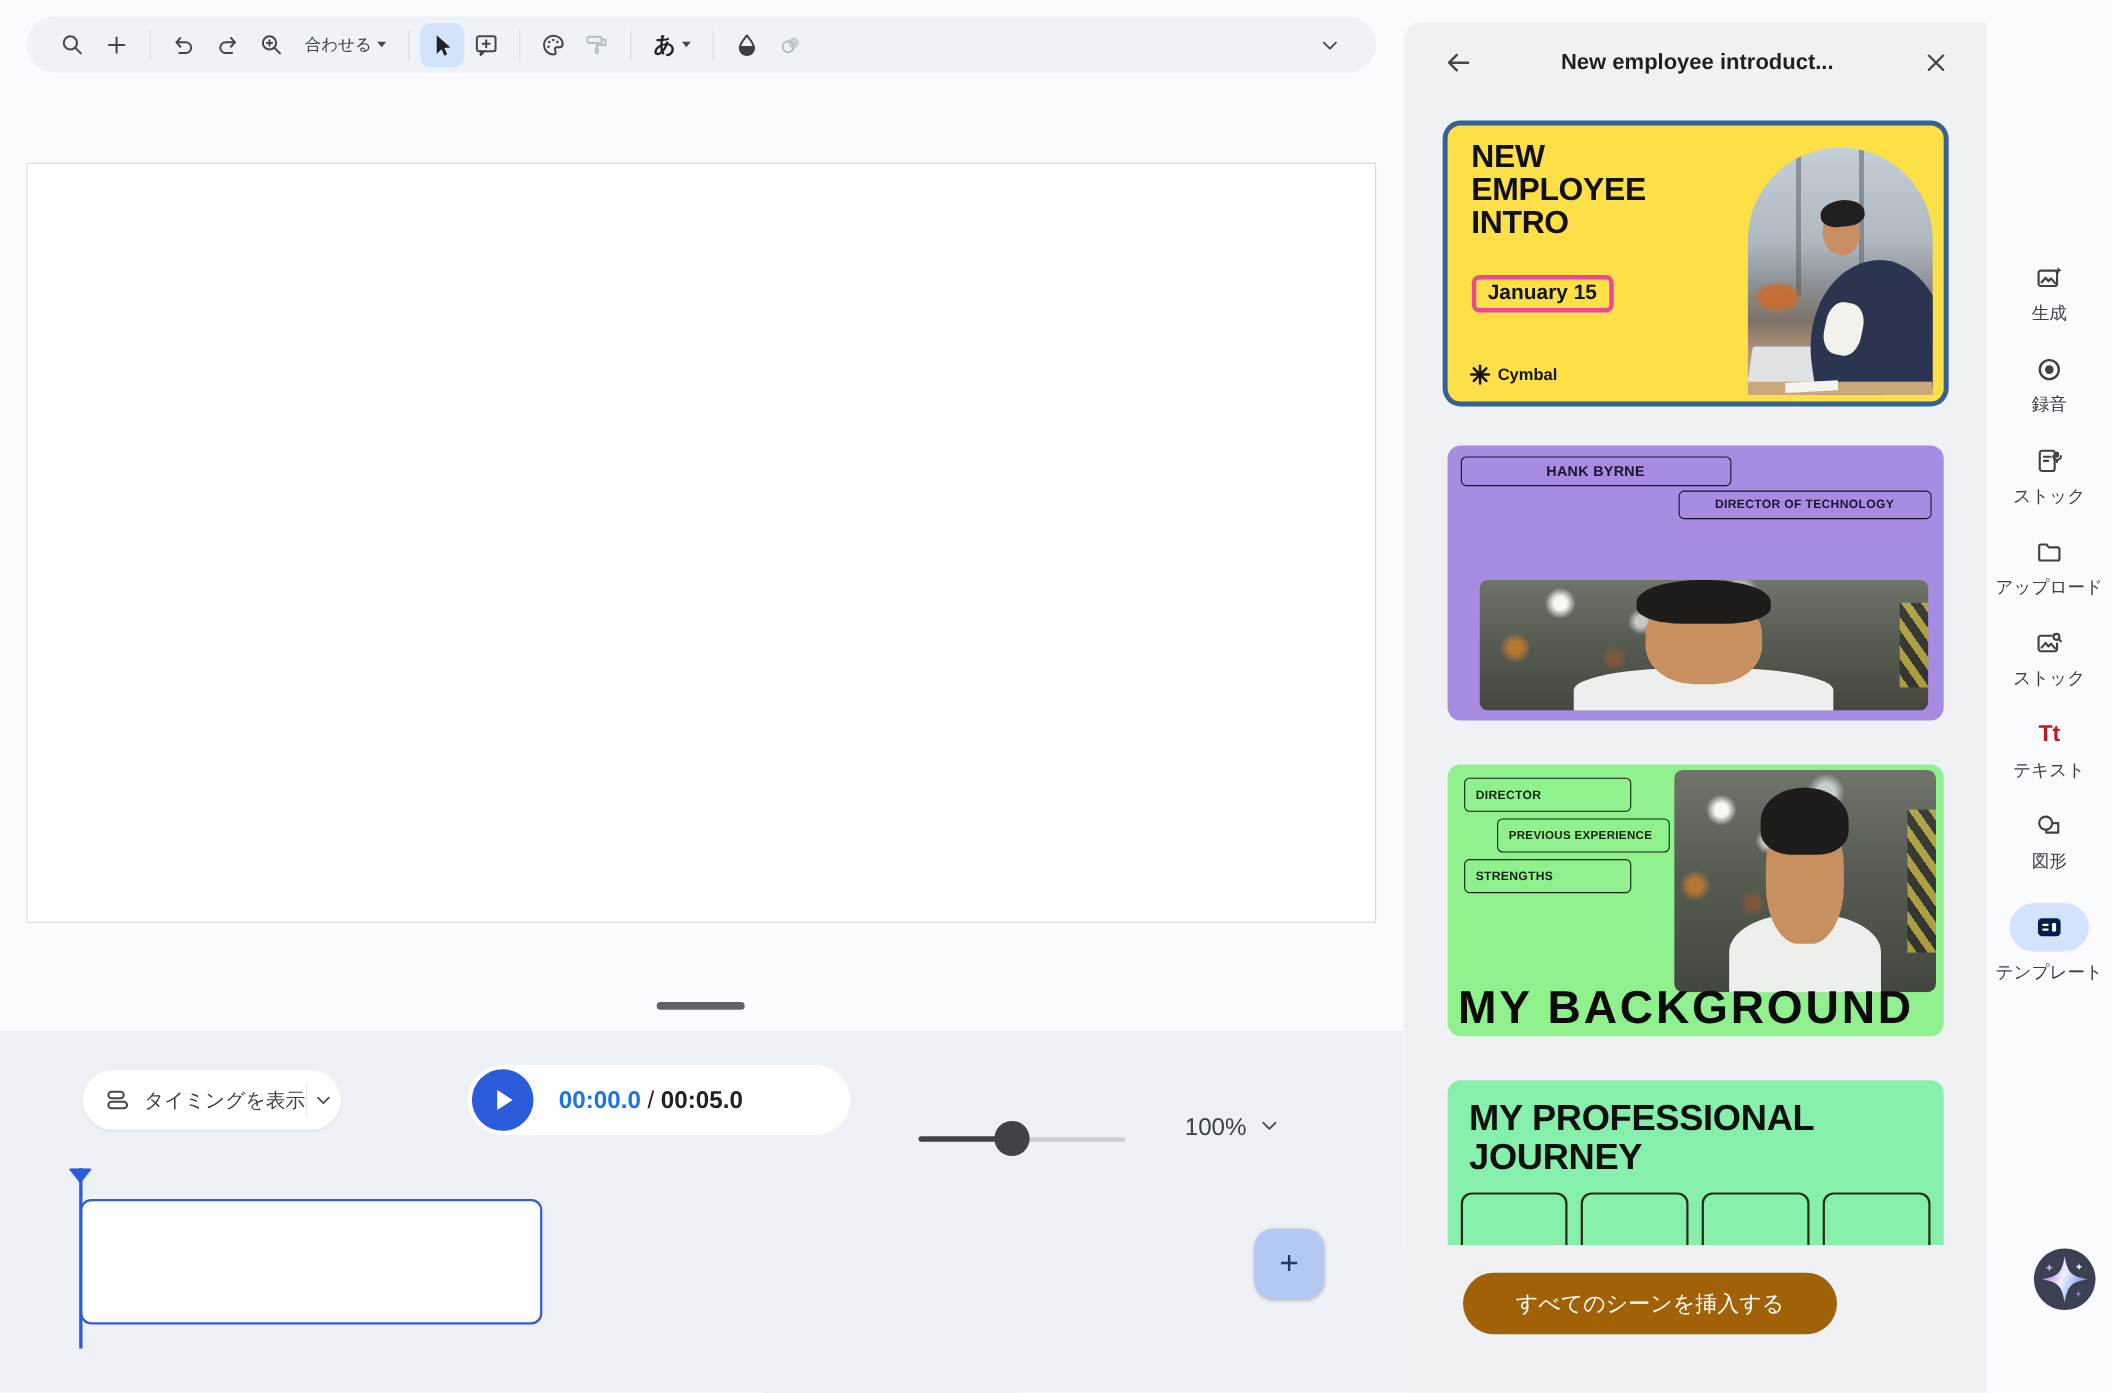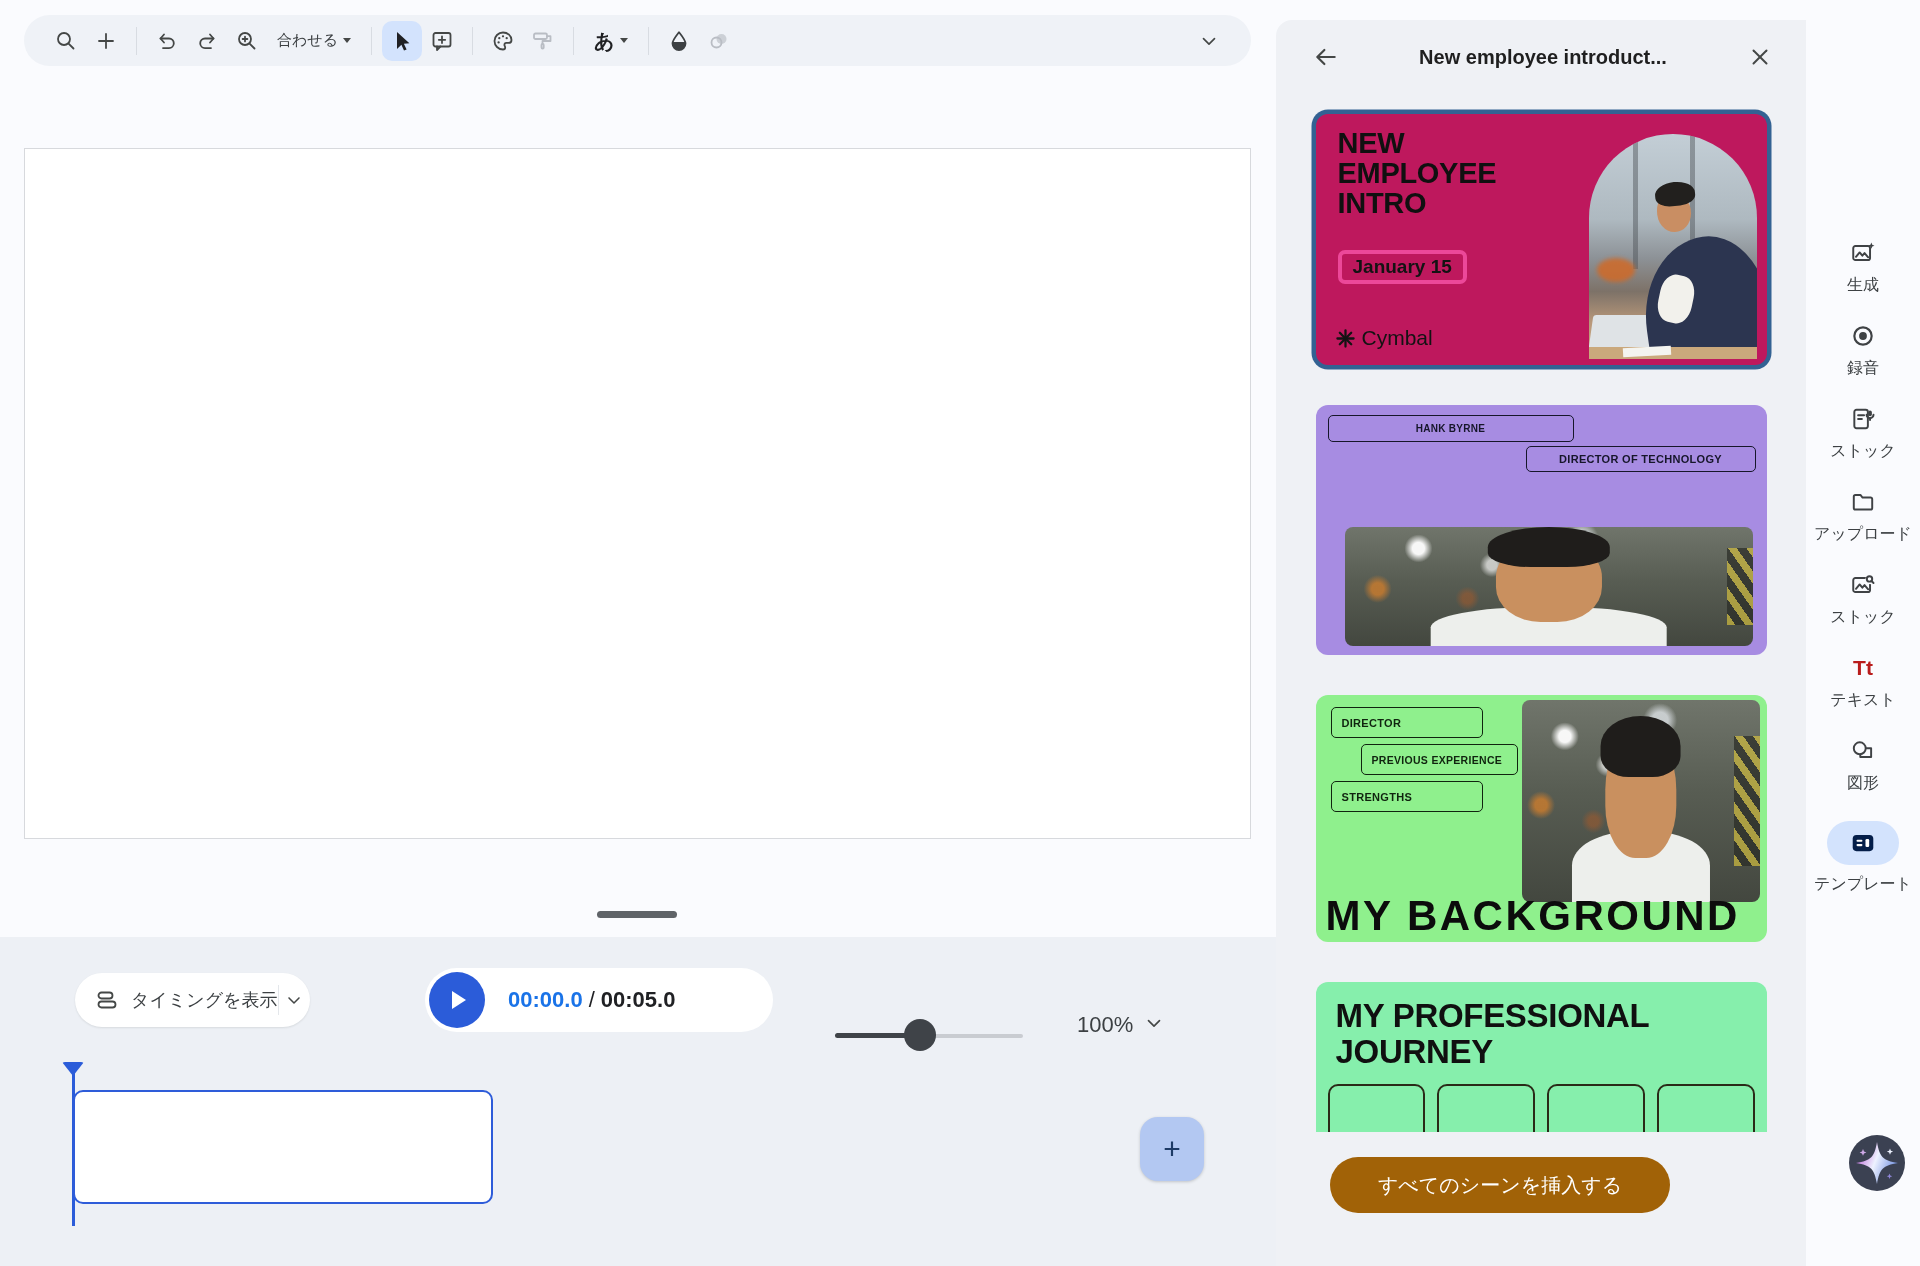--- a/index.html
+++ b/index.html
@@ -72,50 +72,50 @@
   .phead { position:absolute; left:0; top:14px; width:530px; height:46px; display:flex; align-items:center; }
   .backbtn, .closebtn { width:44px; height:44px; border:none; background:none; cursor:pointer;
     display:flex; align-items:center; justify-content:center; flex:none; }
   .backbtn { margin-left:28px; }
   .closebtn { margin-right:24px; }
   .ptitle { flex:1; text-align:center; font-size:20px; font-weight:700; color:#1f1f1f; }
 
   .plist { position:absolute; left:0; top:76px; width:530px; height:1036px; overflow:hidden;
     display:flex; flex-direction:column; align-items:center; padding-top:18px; }
   .card { width:451px; flex:none; border-radius:12px; position:relative; overflow:hidden; cursor:pointer; }
-  .t1 { height:251px; background:#be185d; box-shadow:0 0 0 4.5px #336293; margin-bottom:40px; }
+  .t1 { height:251px; background:#fde047; box-shadow:0 0 0 4.5px #336293; margin-bottom:40px; }
   .t2 { height:250px; background:#a78ce2; margin-bottom:40px; }
   .t3 { height:247px; background:#8ff08d; margin-bottom:40px; }
   .t4 { height:240px; background:#86efac; }
 
   .t1-title { position:absolute; left:22px; top:14px; font-size:29px; line-height:30px; font-weight:800;
     letter-spacing:-.3px; color:#101010; white-space:pre-line; }
   .t1-date { position:absolute; left:22px; top:136px; border:4px solid #ec4899; border-radius:7px;
     padding:2px 11px; font-size:19px; font-weight:800; color:#131313; }
   .t1-brand { position:absolute; left:20px; bottom:15px; display:flex; align-items:center; gap:7px; }
-  .t1-brand span { font-size:21px; font-weight:400; color:#131313; }
+  .t1-brand span { font-size:15px; font-weight:700; color:#131313; }
   .arch { position:absolute; right:10px; top:20px; bottom:6px; width:168px; border-radius:84px 84px 0 0;
     overflow:hidden; background:linear-gradient(180deg,#c3ced6 0%,#aeb9c0 38%,#8d9297 55%,#7d7268 70%,#b9987a 84%,#caa97f 100%); }
   .mullions { position:absolute; left:0; top:0; width:100%; height:60%; opacity:.45;
     background:linear-gradient(90deg,transparent 0 26%,#4a4f54 26% 29%,transparent 29% 60%,#4a4f54 60% 63%,transparent 63%); }
   .blob { position:absolute; left:8px; top:55%; width:38px; height:24px; background:#d06a28; border-radius:50%; filter:blur(2px); opacity:.85; }
   .p-suit { position:absolute; right:-10px; bottom:0; width:124px; height:122px; background:#2c3550;
     border-radius:55% 45% 0 0 / 70% 60% 0 0; transform:rotate(-8deg); }
   .p-shirt { position:absolute; right:64px; bottom:36px; width:34px; height:48px; background:#f2f1ec;
     border-radius:40%; transform:rotate(12deg); }
   .p-head { position:absolute; right:66px; top:58px; width:34px; height:40px; background:#c98e63; border-radius:46% 54% 48% 52%; }
   .p-hair { position:absolute; right:62px; top:48px; width:40px; height:24px; background:#22201e;
     border-radius:50% 50% 40% 40%; transform:rotate(-6deg); }
   .p-laptop { position:absolute; left:2px; bottom:10px; width:74px; height:34px; background:#dfe3e6; transform:skewX(-8deg); border-radius:3px; }
   .p-desk { position:absolute; left:0; bottom:0; width:100%; height:12px; background:#caa87c; }
   .p-paper { position:absolute; left:34px; bottom:3px; width:48px; height:9px; background:#f4f4f0; transform:rotate(-3deg); }
 
   .obox { position:absolute; border:1.5px solid #16162a; border-radius:5px; display:flex; align-items:center;
     justify-content:center; font-weight:800; color:#16162a; letter-spacing:.3px; }
-  .t2-box1 { left:12px; top:10px; width:246px; height:27px; font-size:10px; }
+  .t2-box1 { left:12px; top:10px; width:246px; height:27px; font-size:13px; }
   .t2-box2 { left:210px; top:41px; width:230px; height:26px; font-size:11px; }
   .t2-video { position:absolute; left:29px; top:122px; width:408px; height:119px; border-radius:8px; }
 
   .t3-box1 { left:15px; top:12px; width:152px; height:31px; justify-content:flex-start; padding-left:10px; font-size:11px; border-color:#10240f; color:#10240f; }
   .t3-box2 { left:45px; top:49px; width:157px; height:31px; justify-content:flex-start; padding-left:10px; font-size:10.5px; border-color:#10240f; color:#10240f; }
   .t3-box3 { left:15px; top:86px; width:152px; height:31px; justify-content:flex-start; padding-left:10px; font-size:11px; border-color:#10240f; color:#10240f; }
   .t3-video { position:absolute; left:206px; top:5px; width:238px; height:202px; border-radius:8px; }
   .t3-title { position:absolute; left:10px; bottom:2px; font-size:42px; font-weight:800; letter-spacing:2.5px; color:#0c0c0c; white-space:nowrap; }
 
   .videoart { overflow:hidden; background:

